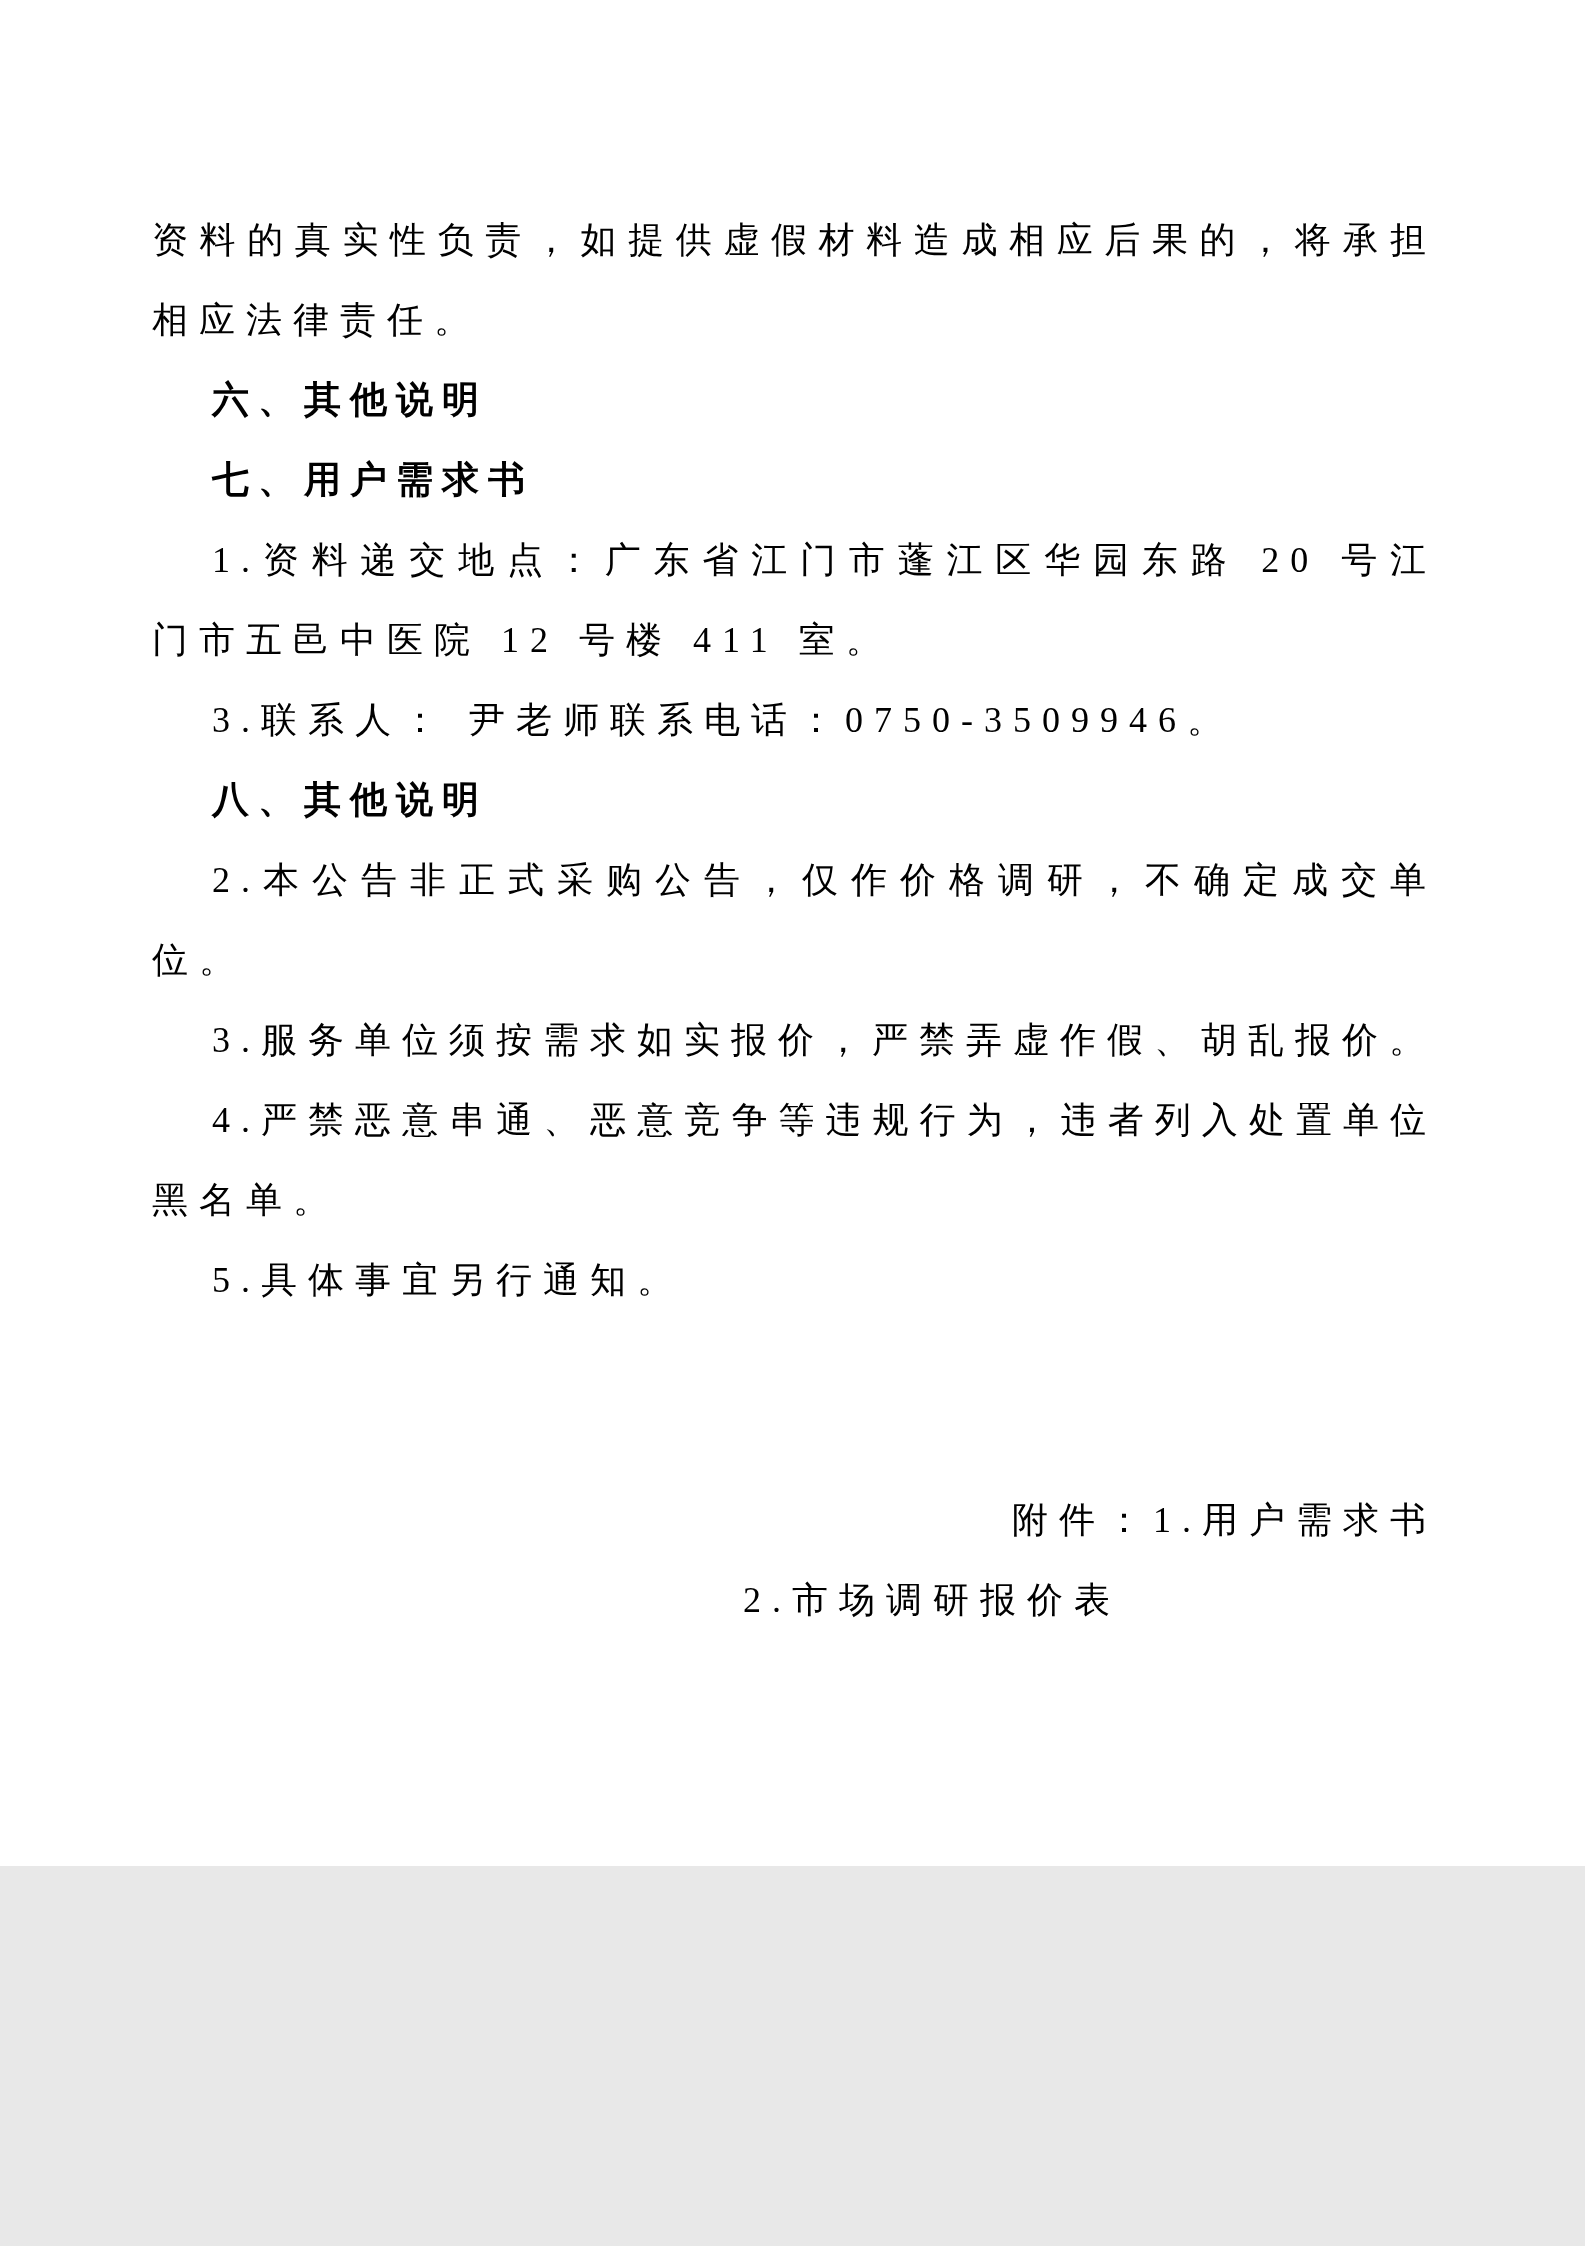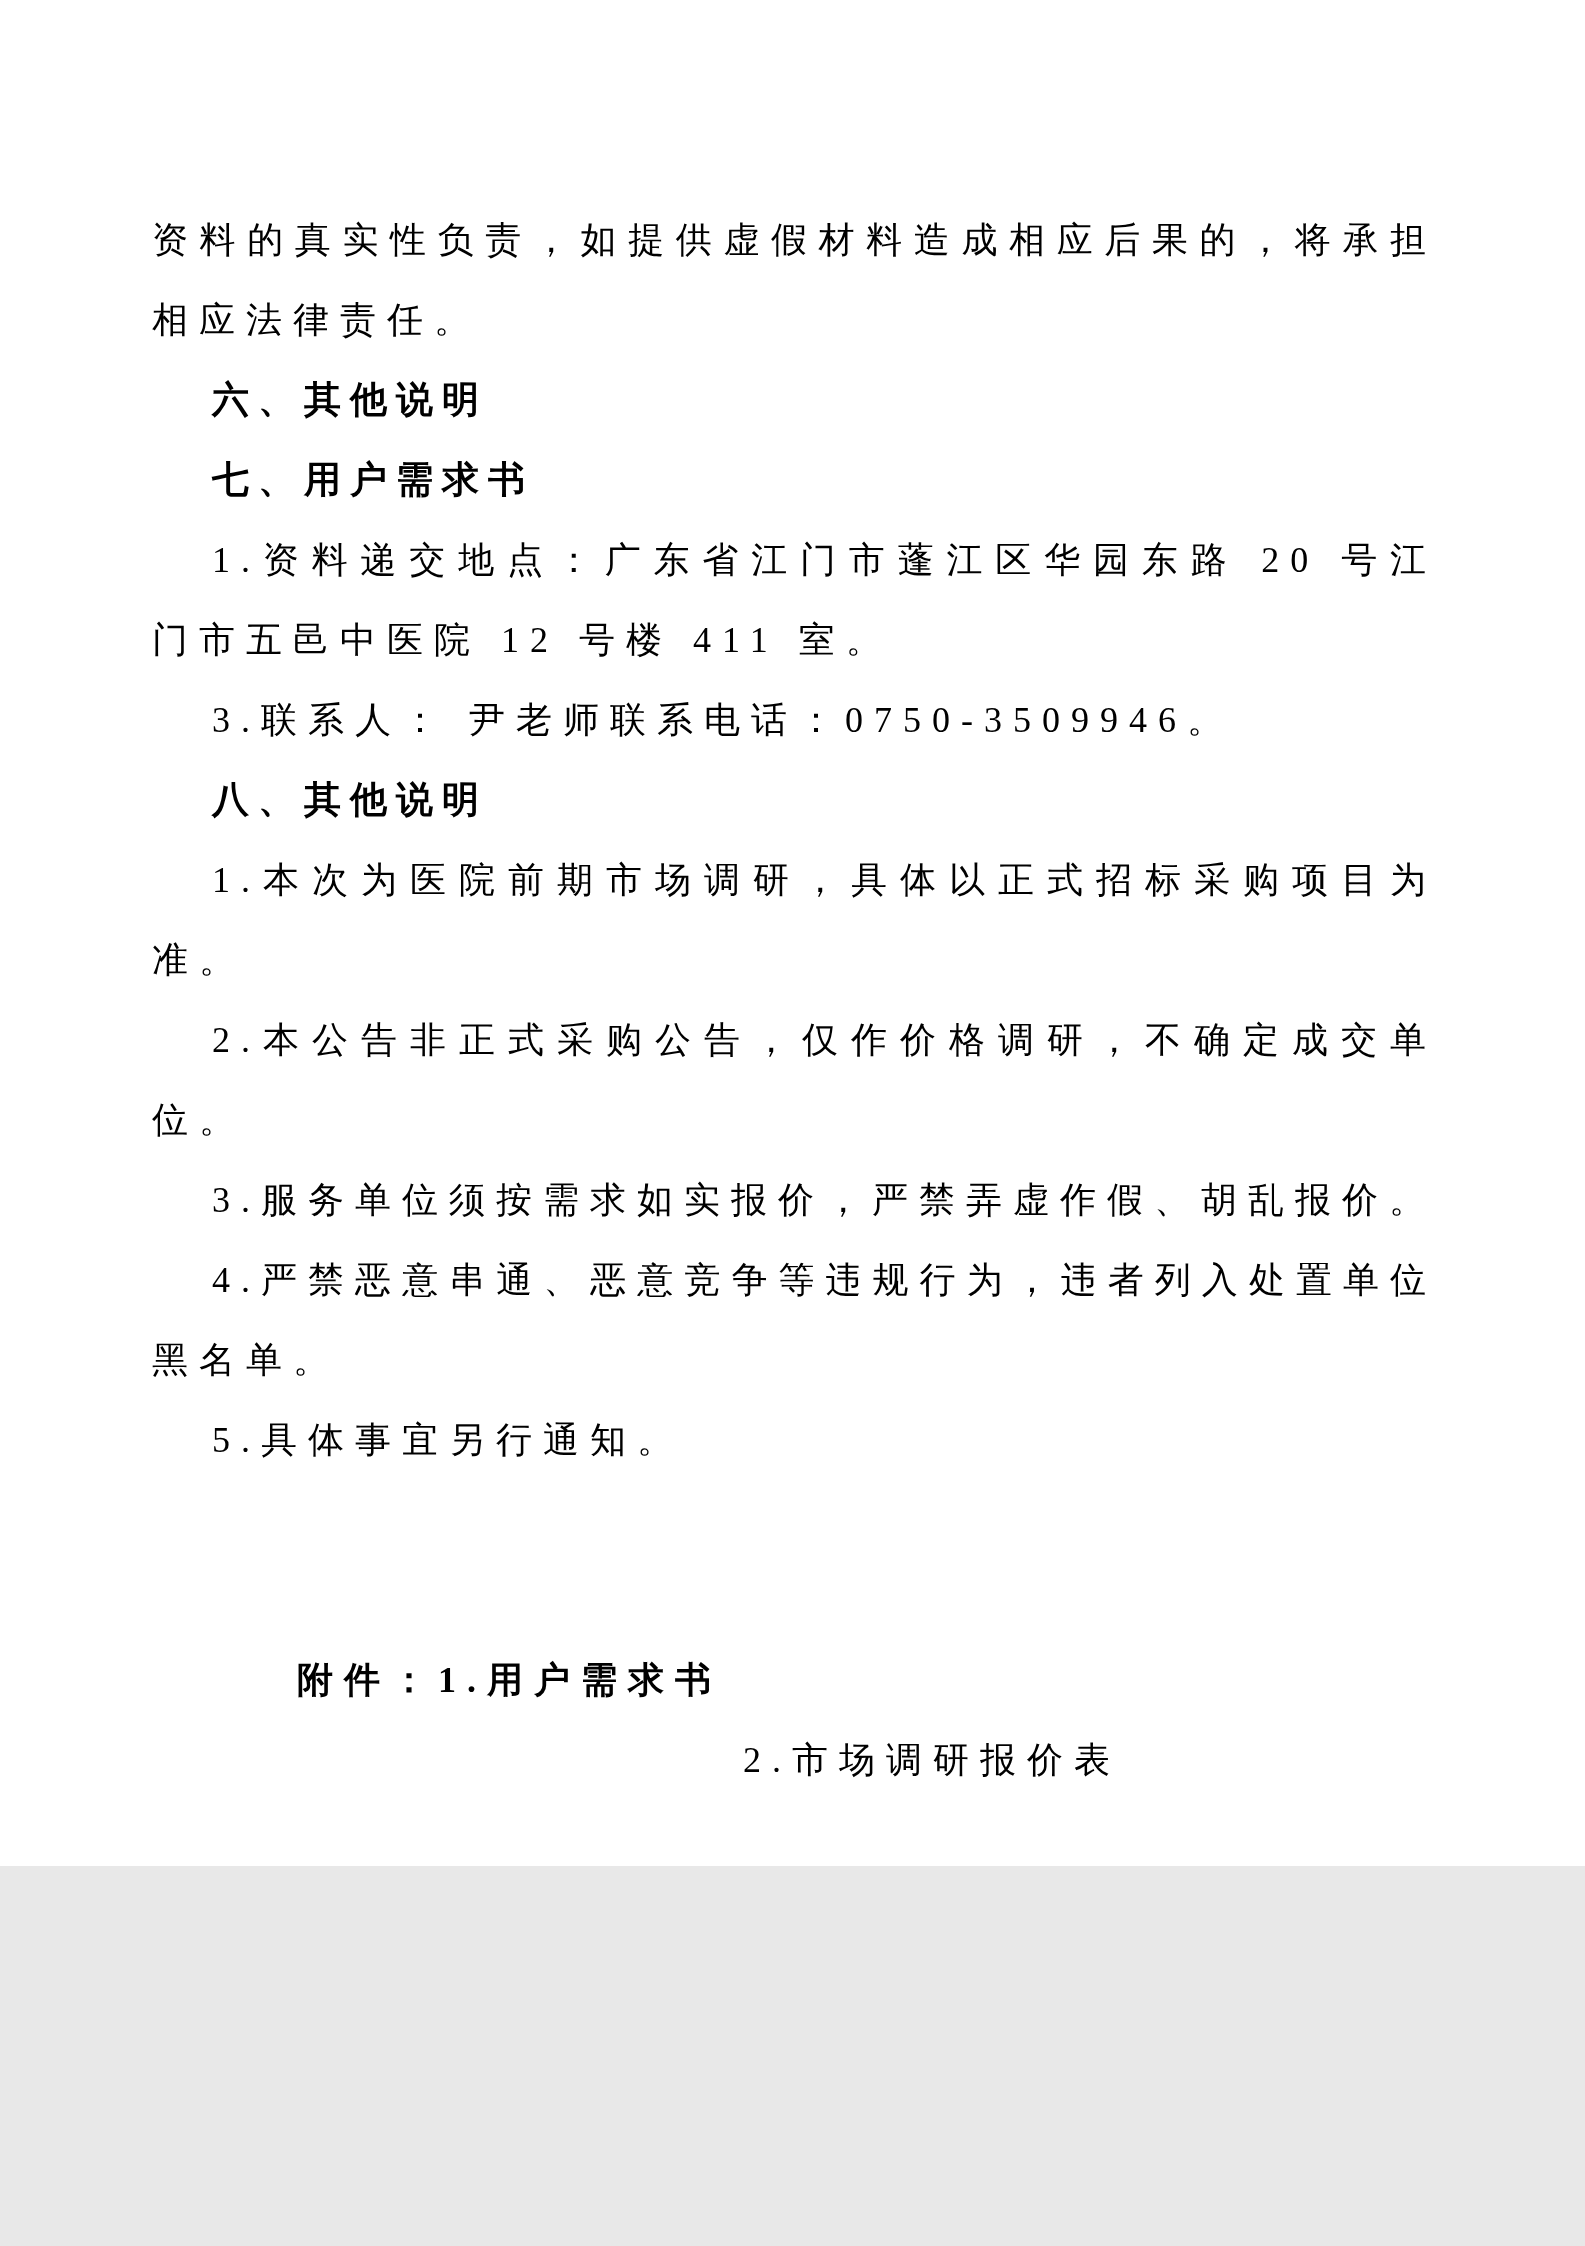--- a/index.html
+++ b/index.html
@@ -33,21 +33,21 @@
   .heading {
     margin: 0;
     font-size: 37px;
     line-height: 80px;
     letter-spacing: 9px;
     font-weight: bold;
     text-indent: 60px;
     font-family: "Liberation Sans", "DejaVu Sans", sans-serif;
   }
   .attachments { margin-top: 160px; }
-  .attach-1 { text-indent: 145px; text-align: left; font-weight: bold; }
+  .attach-1 { text-indent: 145px; text-align: right; }
   .attach-2 { text-indent: 275px; text-align: center; }
   .page-number {
     position: absolute;
     top: 2105px;
     right: 150px;
     font-size: 34px;
     letter-spacing: 8px;
     white-space: nowrap;
   }
 </style>
@@ -55,21 +55,20 @@
 <body>
 
 <div class="page">
   <div class="content">
     <p class="para no-indent">资料的真实性负责，如提供虚假材料造成相应后果的，将承担相应法律责任。</p>
     <p class="heading">六、其他说明</p>
     <p class="heading">七、用户需求书</p>
     <p class="para">1.资料递交地点：广东省江门市蓬江区华园东路 20 号江门市五邑中医院 12 号楼 411 室。</p>
     <p class="para">3.联系人： 尹老师联系电话：0750-3509946。</p>
     <p class="heading">八、其他说明</p>
-    <p class="para">1.本次为医院前期市场调研，具体以正式招标采购项目为准。</p>
     <p class="para">2.本公告非正式采购公告，仅作价格调研，不确定成交单位。</p>
     <p class="para">3.服务单位须按需求如实报价，严禁弄虚作假、胡乱报价。</p>
     <p class="para">4.严禁恶意串通、恶意竞争等违规行为，违者列入处置单位黑名单。</p>
     <p class="para">5.具体事宜另行通知。</p>
 
     <div class="attachments">
       <p class="para no-indent attach-1">附件：1.用户需求书</p>
       <p class="para no-indent attach-2">2.市场调研报价表</p>
     </div>
   </div>

